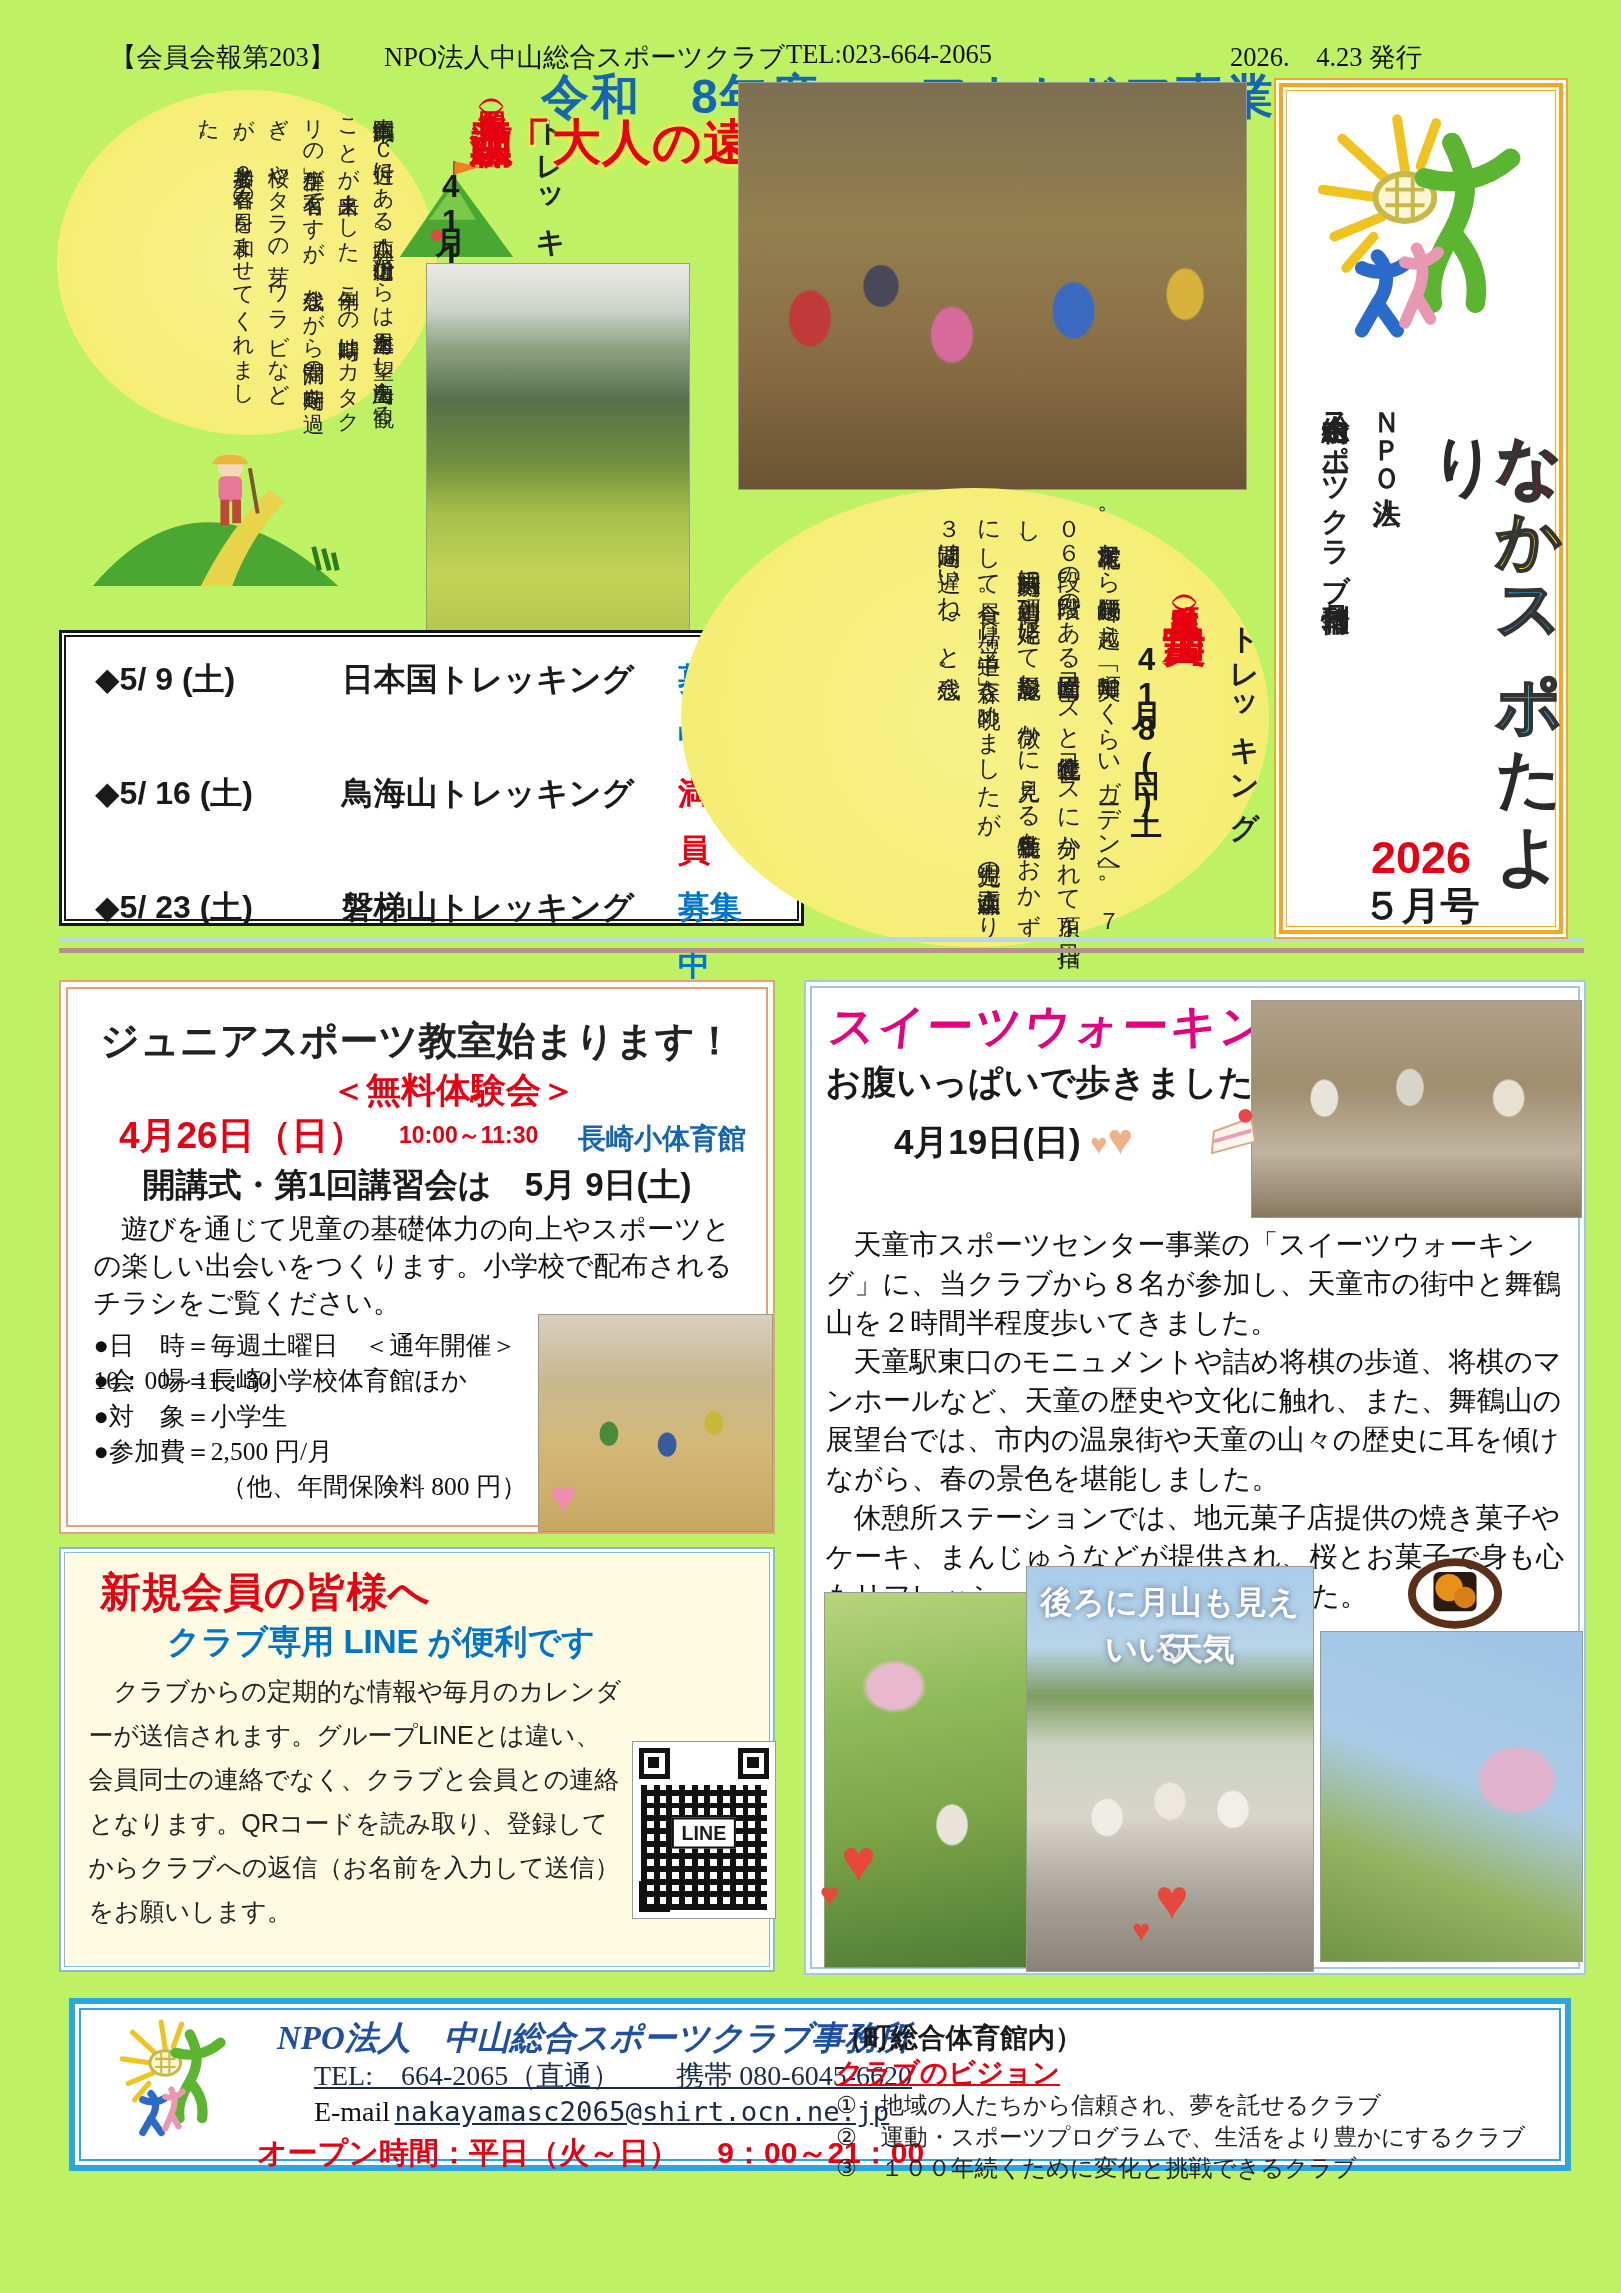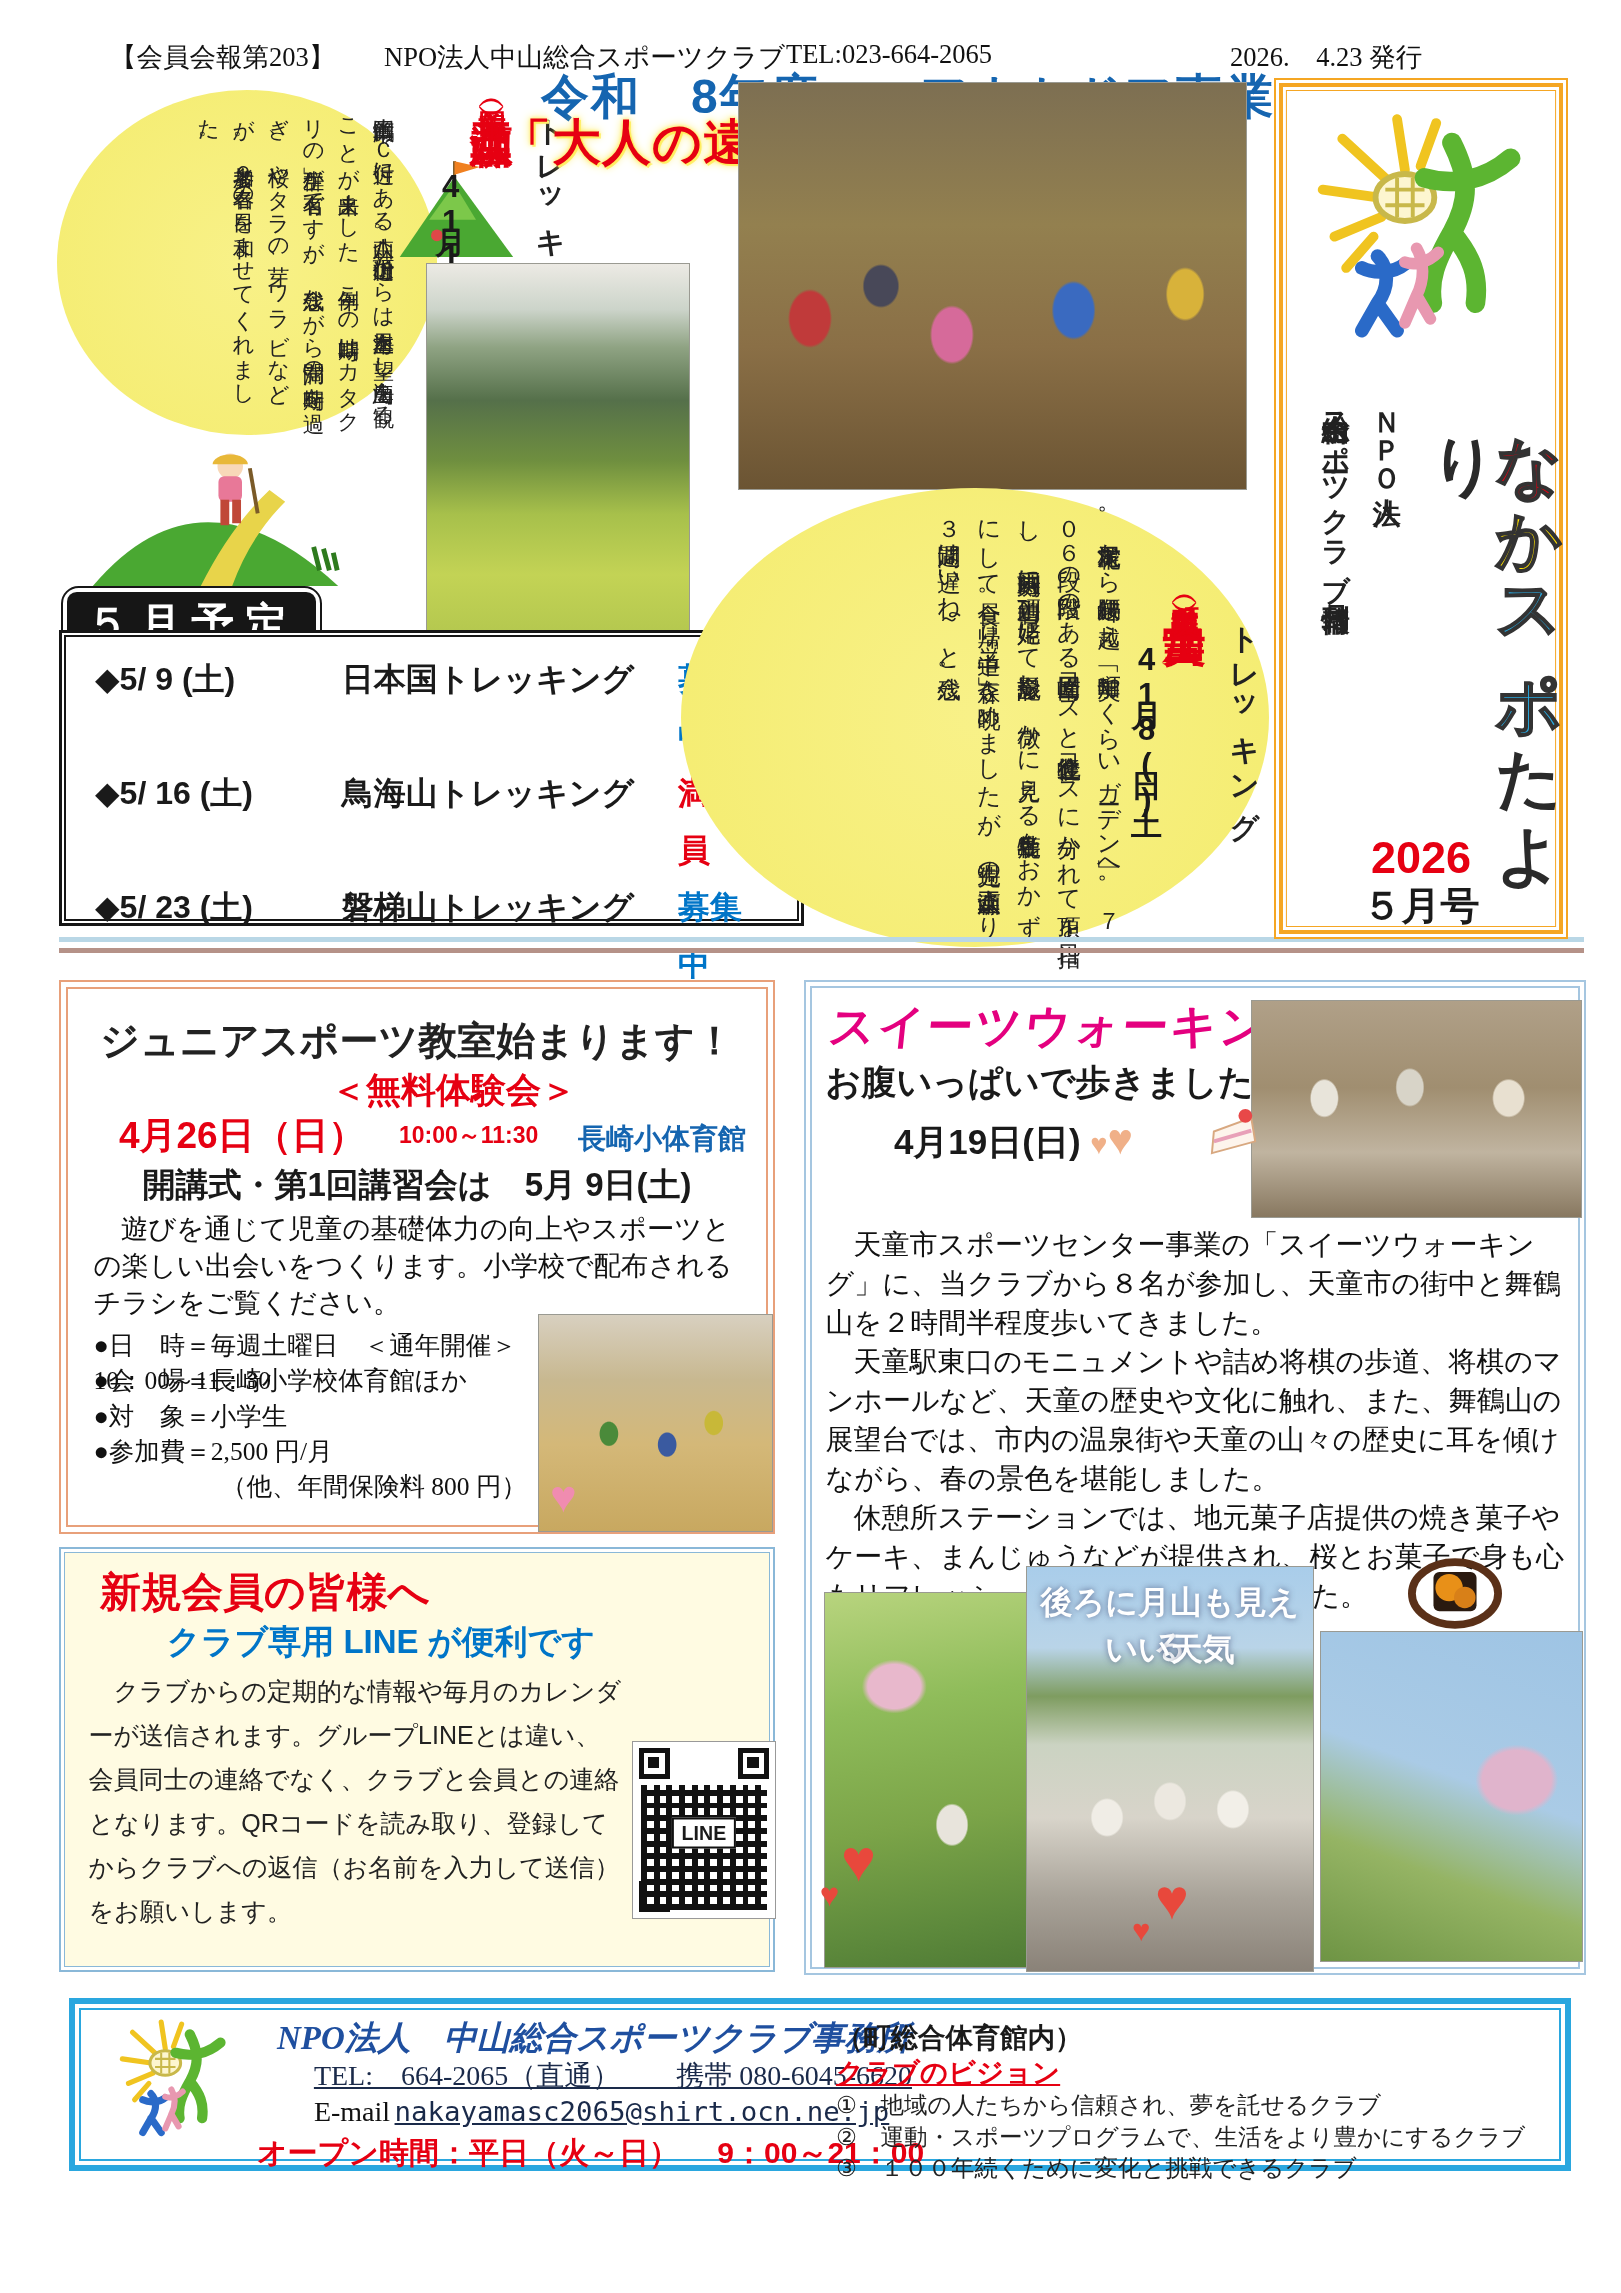--- a/index.html
+++ b/index.html
@@ -1,16 +1,16 @@
 <!DOCTYPE html>
 <html><head>
 <meta charset="utf-8">
 <style>
   html,body{margin:0;padding:0;background:#e6e6e6;}
-  #page{position:relative;width:1621px;height:2294px;margin:0 auto;background:#ffffff;
+  #page{position:relative;width:1621px;height:2294px;margin:0 auto;background:#bef264;
         font-family:"Liberation Sans","DejaVu Sans",sans-serif;color:#1a1a1a;overflow:hidden;}
   .abs{position:absolute;}
   .vert{writing-mode:vertical-rl;text-orientation:upright;}
   .center{text-align:center;}
 
   
   .hdr{font-size:26.5px;font-family:"Liberation Serif","DejaVu Serif",serif;color:#111;}
 
   
   .title-blue{font-size:48px;font-weight:bold;color:#1565b0;letter-spacing:2px;}
@@ -185,23 +185,20 @@
     <path d="M120 160 Q150 100 190 62 L206 74 Q170 110 152 160 Z" fill="#e8d44a"></path>
     <path d="M235 120 l6 24 M245 122 l6 22 M255 126 l4 18" stroke="#2e7a1e" stroke-width="5"></path>
     <circle cx="150" cy="38" r="13" fill="#f8d8b8"></circle>
     <path d="M132 36 a18 10 0 0 1 36 0 z" fill="#e8b838"></path>
     <rect x="138" y="48" width="24" height="26" rx="6" fill="#e87898"></rect>
     <rect x="140" y="72" width="9" height="26" fill="#c04838"></rect>
     <rect x="152" y="72" width="9" height="24" fill="#c04838"></rect>
     <line x1="170" y1="40" x2="178" y2="86" stroke="#7a5a28" stroke-width="4"></line>
   </svg>
 
-  <div class="abs sched-label-outer" style="left:61px;top:586px;width:249px;">
-    <div class="sched-label-inner">５月予定</div>
-  </div>
 
   <div class="abs box-black" style="left:59px;top:630px;width:735px;height:286px;">
     <div class="box-black-inner">
       <div class="srow">
         <span class="r-date">◆5/  9 (土)</span>
         <span class="r-event">日本国トレッキング</span>
         <span class="st-open">募集中</span>
       </div>
       <div class="srow">
         <span class="r-date">◆5/ 16 (土)</span>

